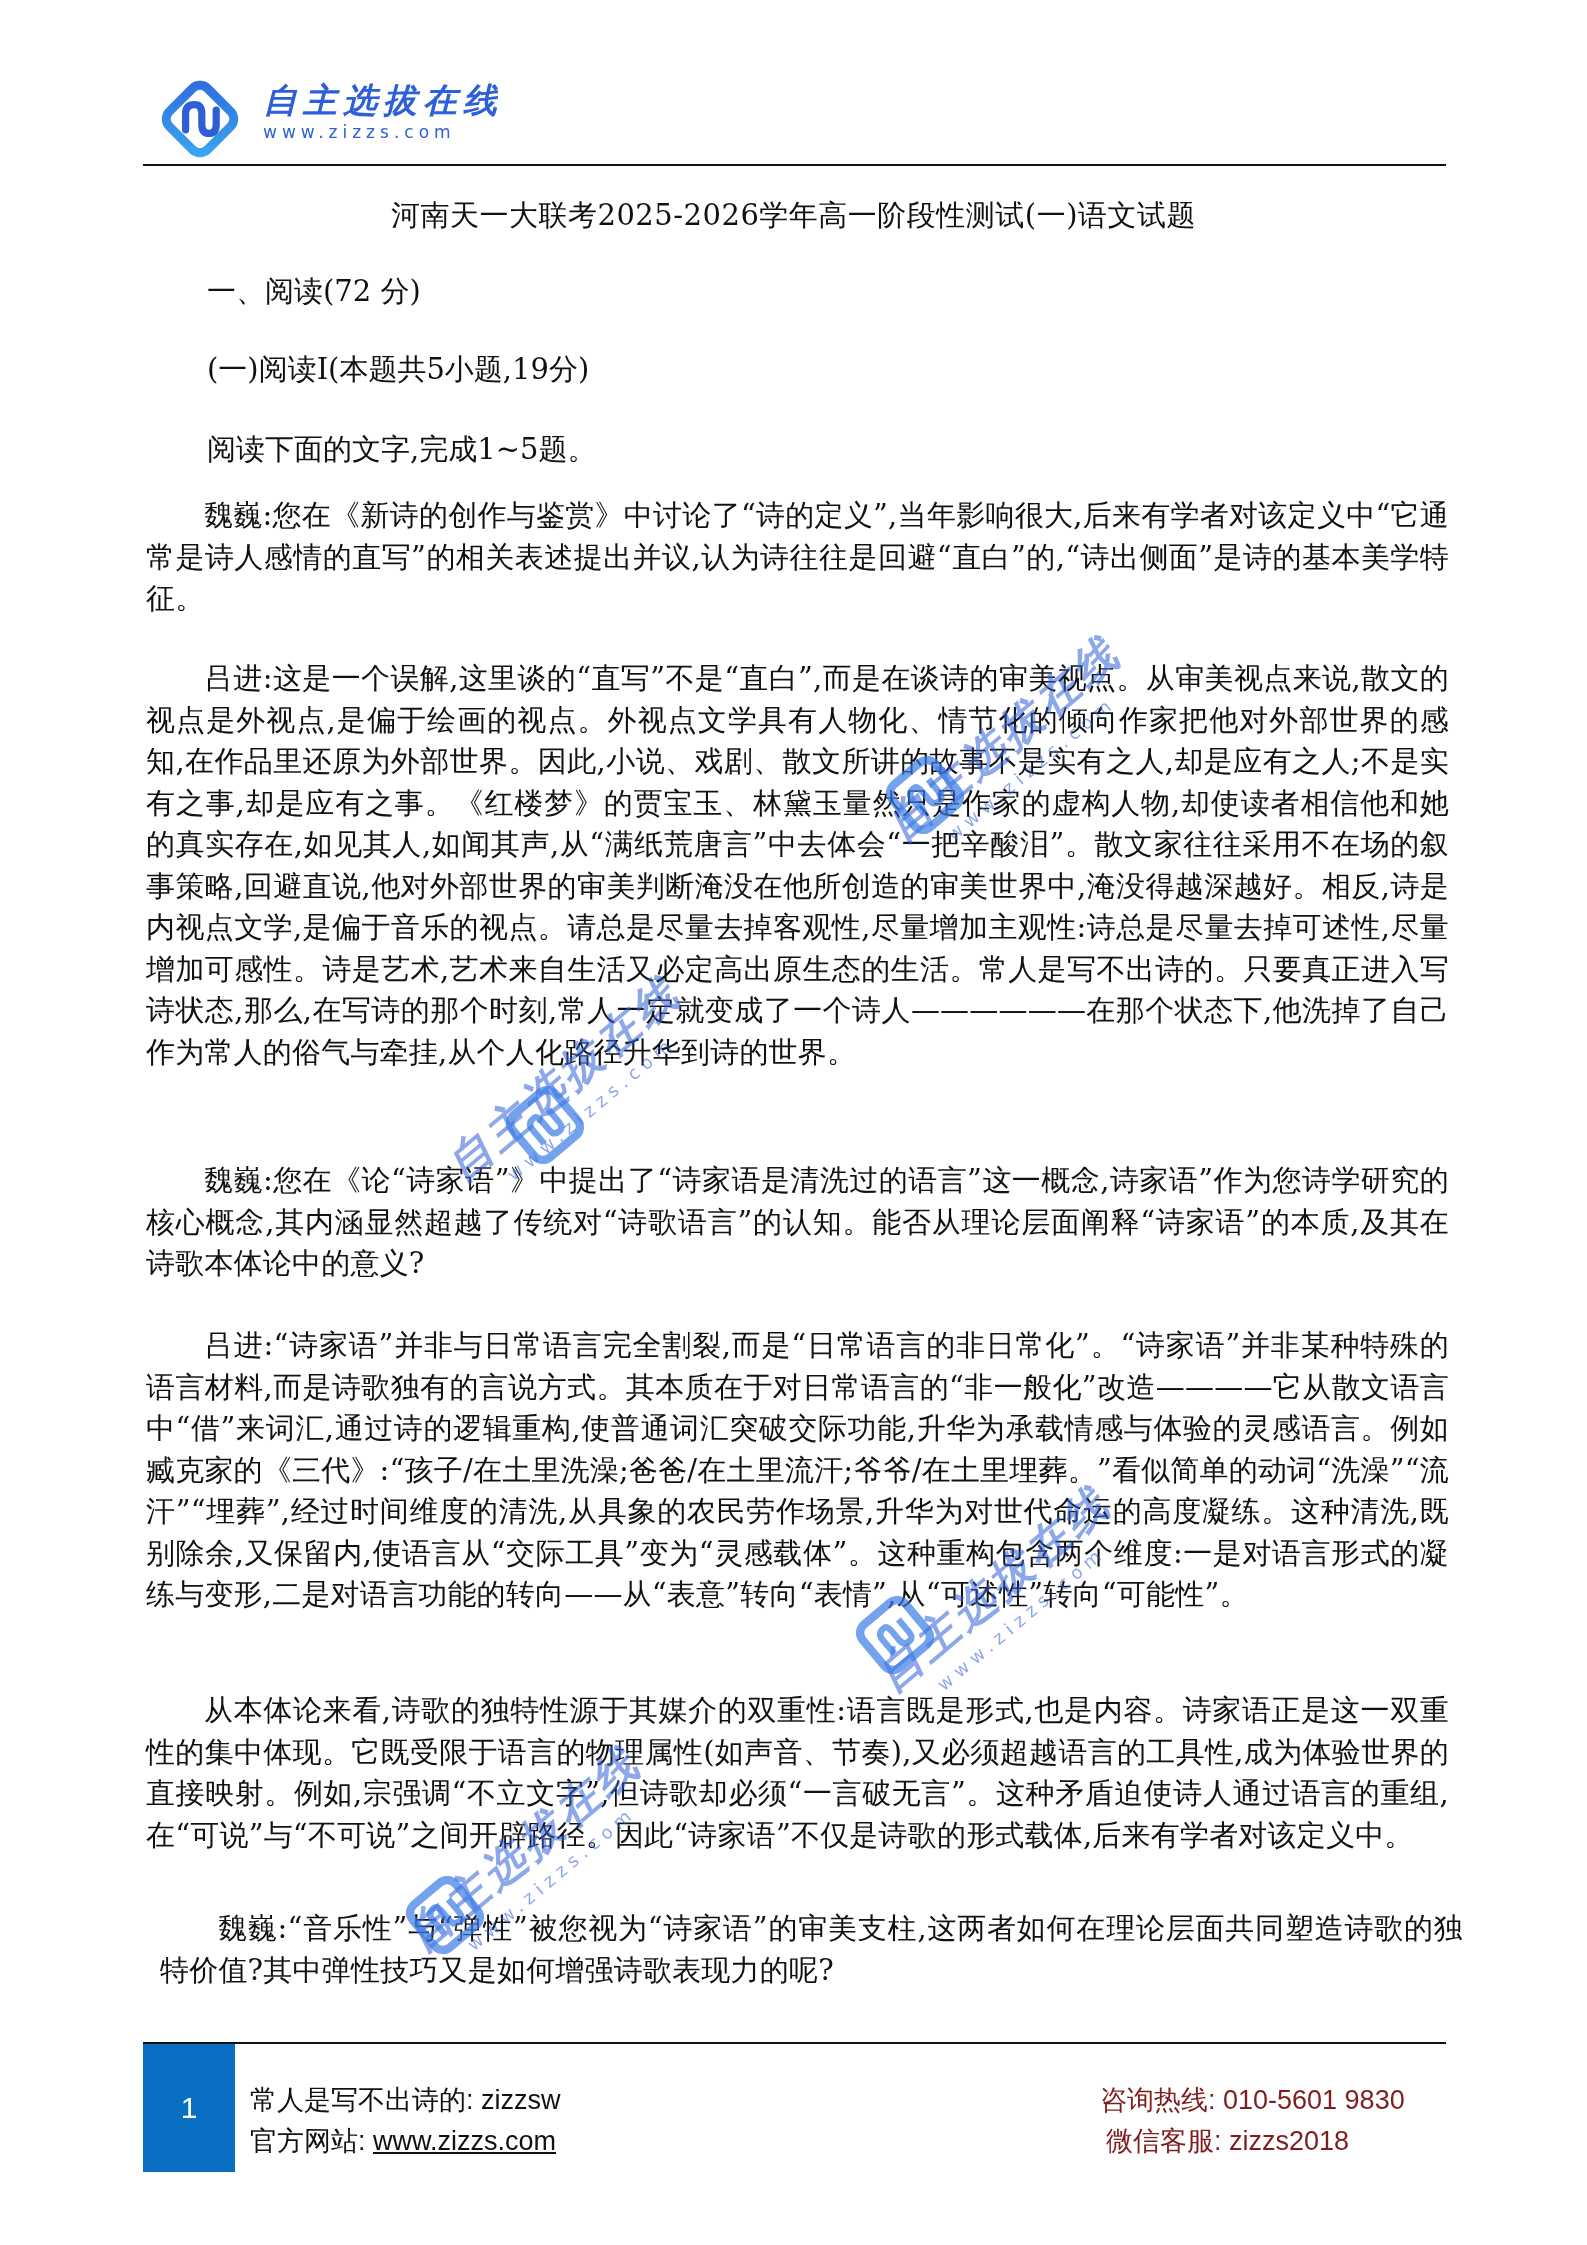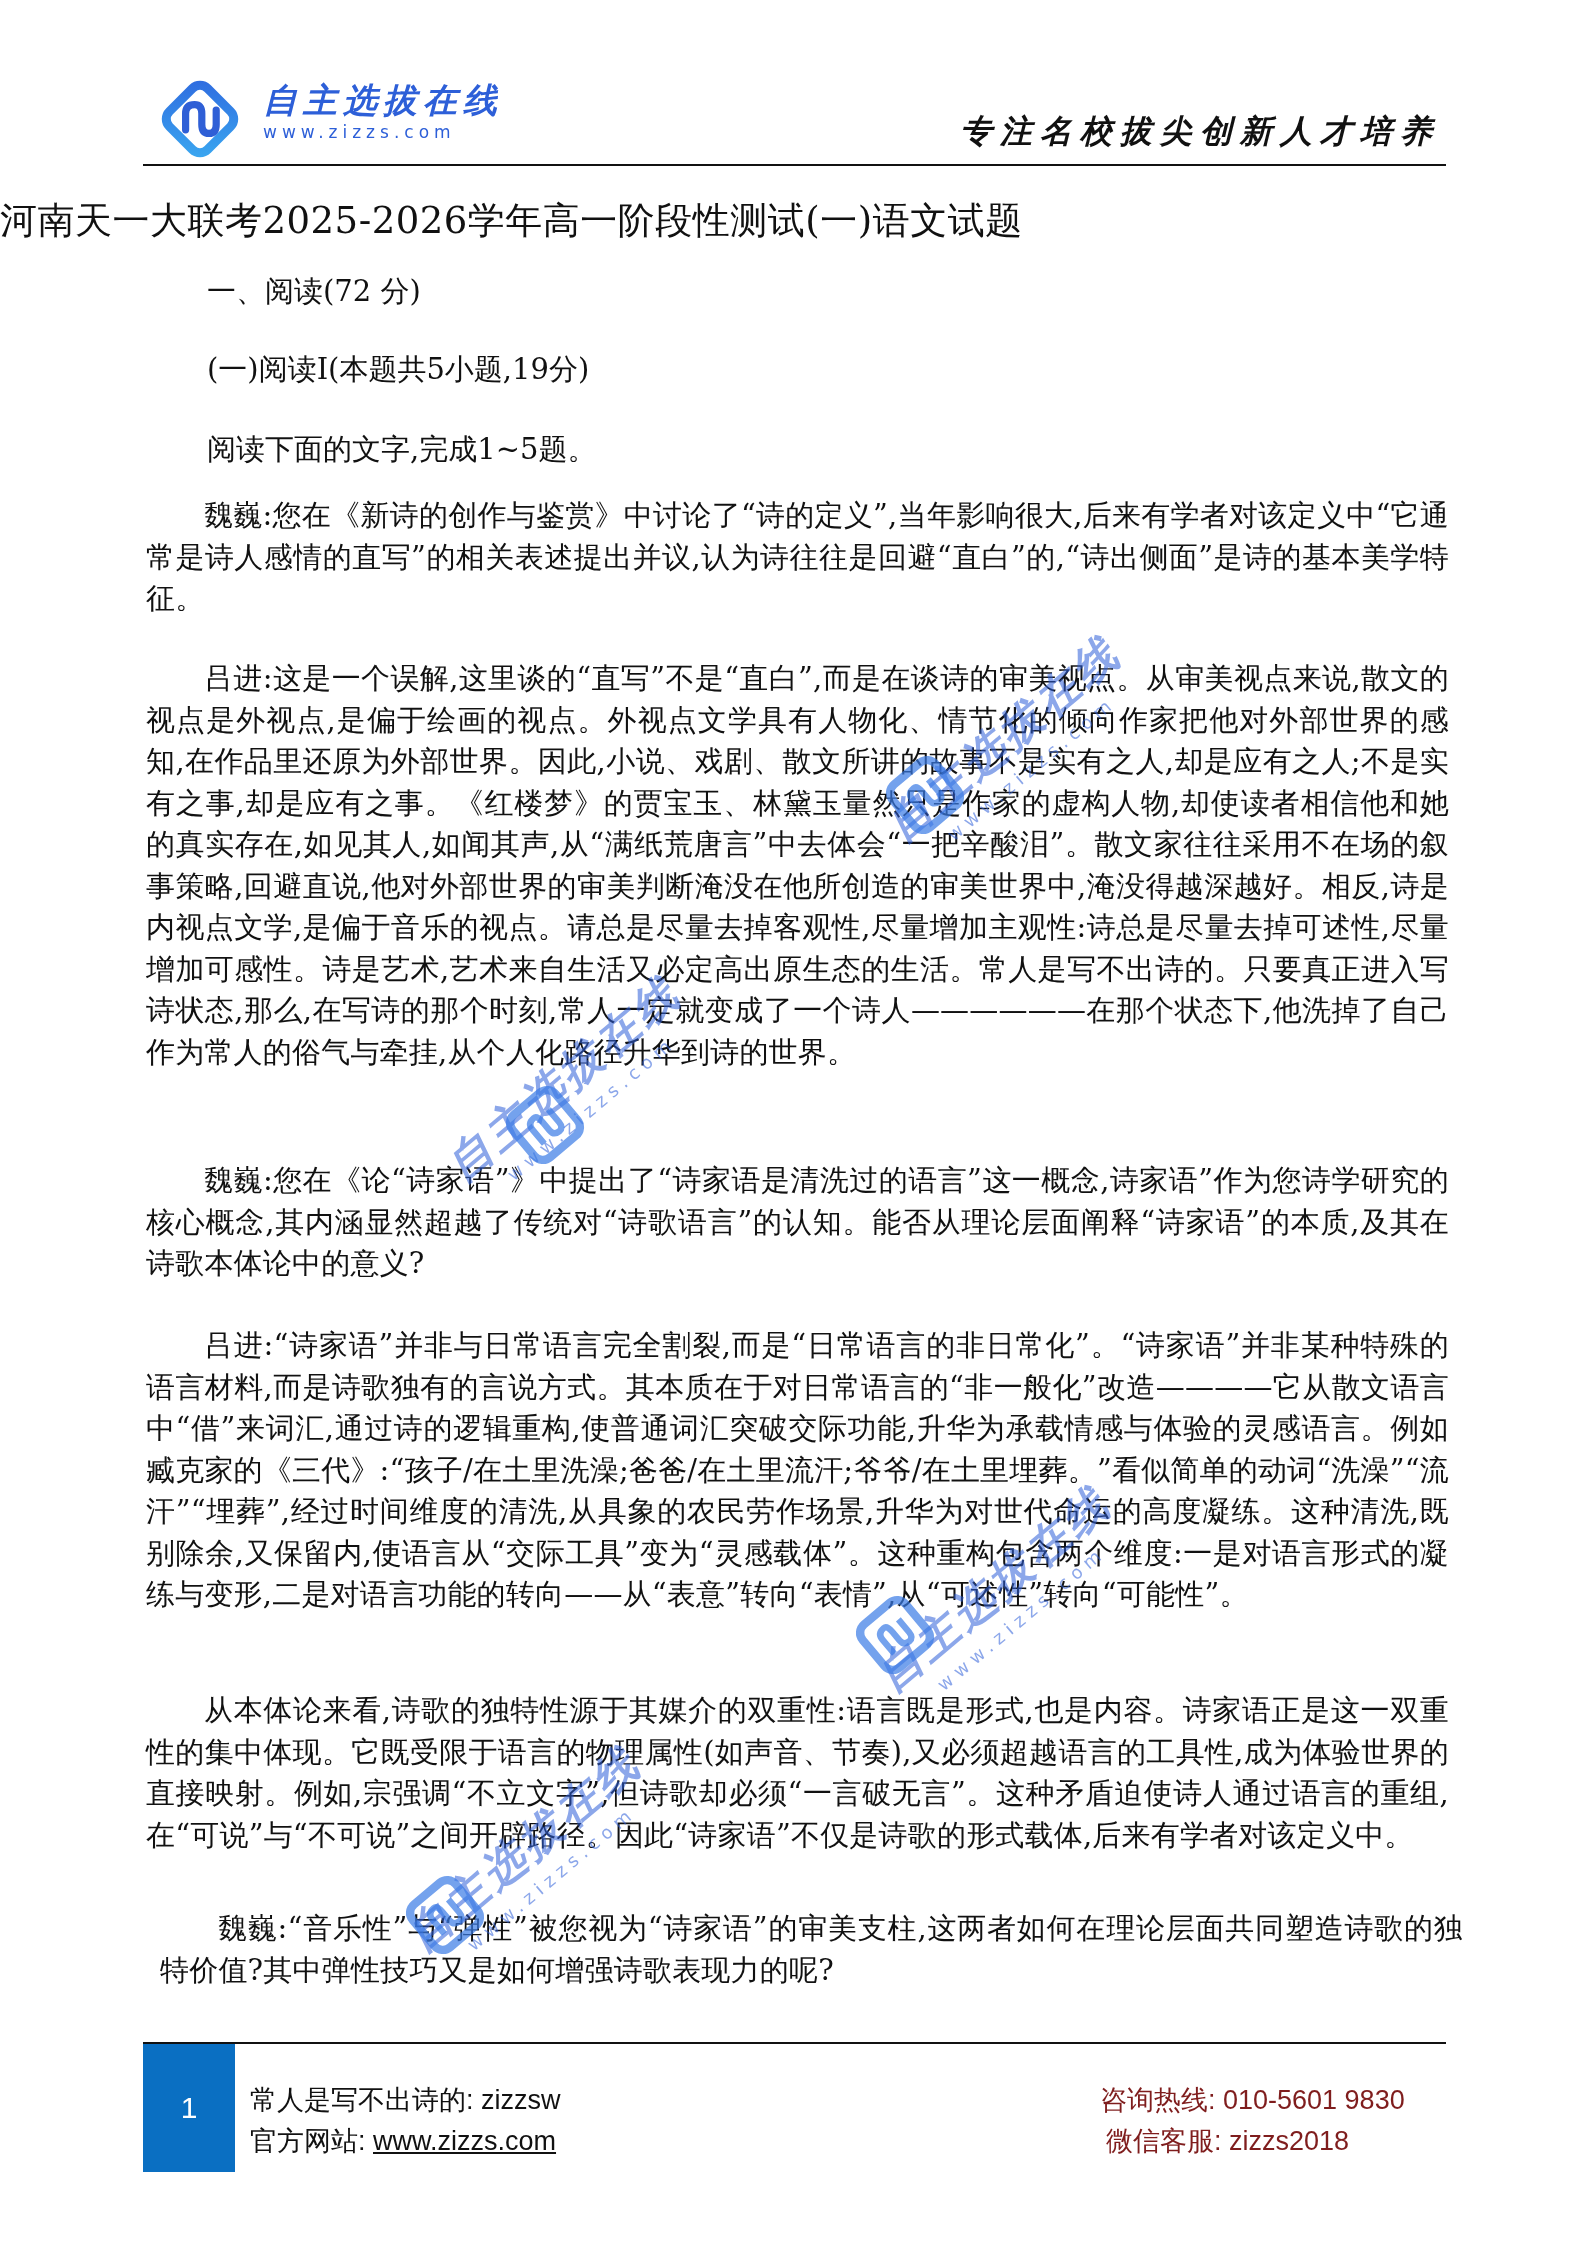--- a/index.html
+++ b/index.html
@@ -19,22 +19,22 @@
     letter-spacing: 5px; margin-top: 2px;
   }
   .slogan {
     position: absolute; right: 6px; top: 50px;
     font-family: "DejaVu Serif", serif; font-size: 32px; font-weight: bold;
     font-style: italic; letter-spacing: 8px; color: #111;
   }
   .header-rule { position: absolute; left: 143px; top: 164px; width: 1303px; height: 2px; background: #111; }
 
   .doc-title {
-    position: absolute; left: 0; width: 1587px; top: 196px; 
-    font-size: 37px; letter-spacing: 0.5px;
+    position: absolute; left: 0; width: 1587px; top: 196px; text-align: center;
+    font-size: 29px; letter-spacing: 0.5px;
   }
   .section-heading { position: absolute; left: 207px; font-size: 29px; }
   .para {
     position: absolute; left: 146px; width: 1303px;
     font-size: 29px; line-height: 41.5px; text-indent: 2em; text-align: justify;
     letter-spacing: 0.2px;
   }
 
   .watermark {
     position: absolute; pointer-events: none; color: rgba(45, 95, 216, 0.55);
@@ -70,21 +70,20 @@
         <stop offset="1" stop-color="#3aa6f0"></stop>
       </linearGradient>
     </defs>
     <rect x="20" y="20" width="60" height="60" rx="12" transform="rotate(45 50 50)" fill="none" stroke="url(#lg1)" stroke-width="10"></rect>
     <path d="M34 62 L34 44 Q34 34 44 34 Q52 34 52 44 L52 56 Q52 66 60 66 Q68 66 68 56 L68 40" fill="none" stroke="#2f5fd6" stroke-width="8" stroke-linecap="round"></path>
   </svg>
   <div class="brand">
     <div class="brand-name">自主选拔在线</div>
     <div class="brand-url">www.zizzs.com</div>
   </div>
-  <div class="slogan">专注名校拔尖创新人才培养</div>
 </div>
 <div class="header-rule"></div>
 
 <div class="doc-title">河南天一大联考2025-2026学年高一阶段性测试(一)语文试题</div>
 
 <div class="section-heading" style="top:272px;">一、阅读(72 分)</div>
 <div class="section-heading" style="top:350px;">(一)阅读Ⅰ(本题共5小题,19分)</div>
 <div class="section-heading" style="top:430px;">阅读下面的文字,完成1~5题。</div>
 
 <p class="para" style="top:495px; margin:0;">魏巍:您在《新诗的创作与鉴赏》中讨论了“诗的定义”,当年影响很大,后来有学者对该定义中“它通常是诗人感情的直写”的相关表述提出并议,认为诗往往是回避“直白”的,“诗出侧面”是诗的基本美学特征。</p>

